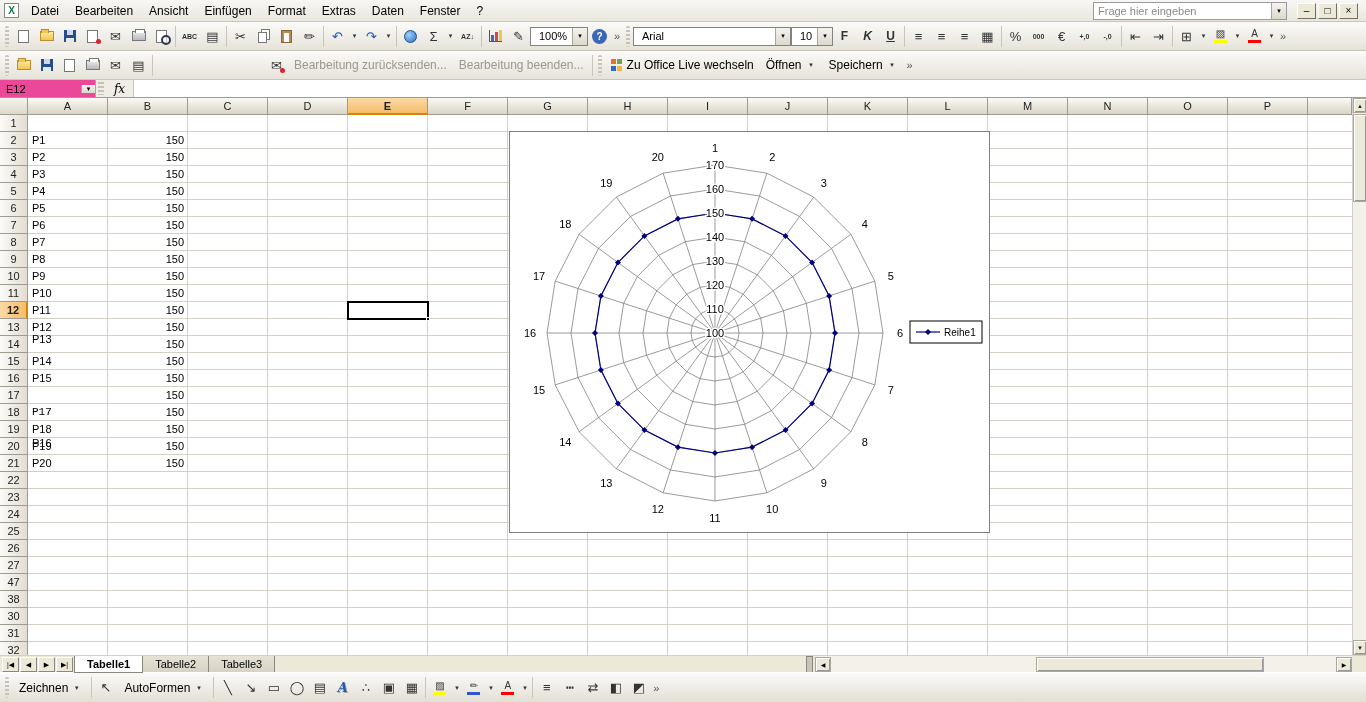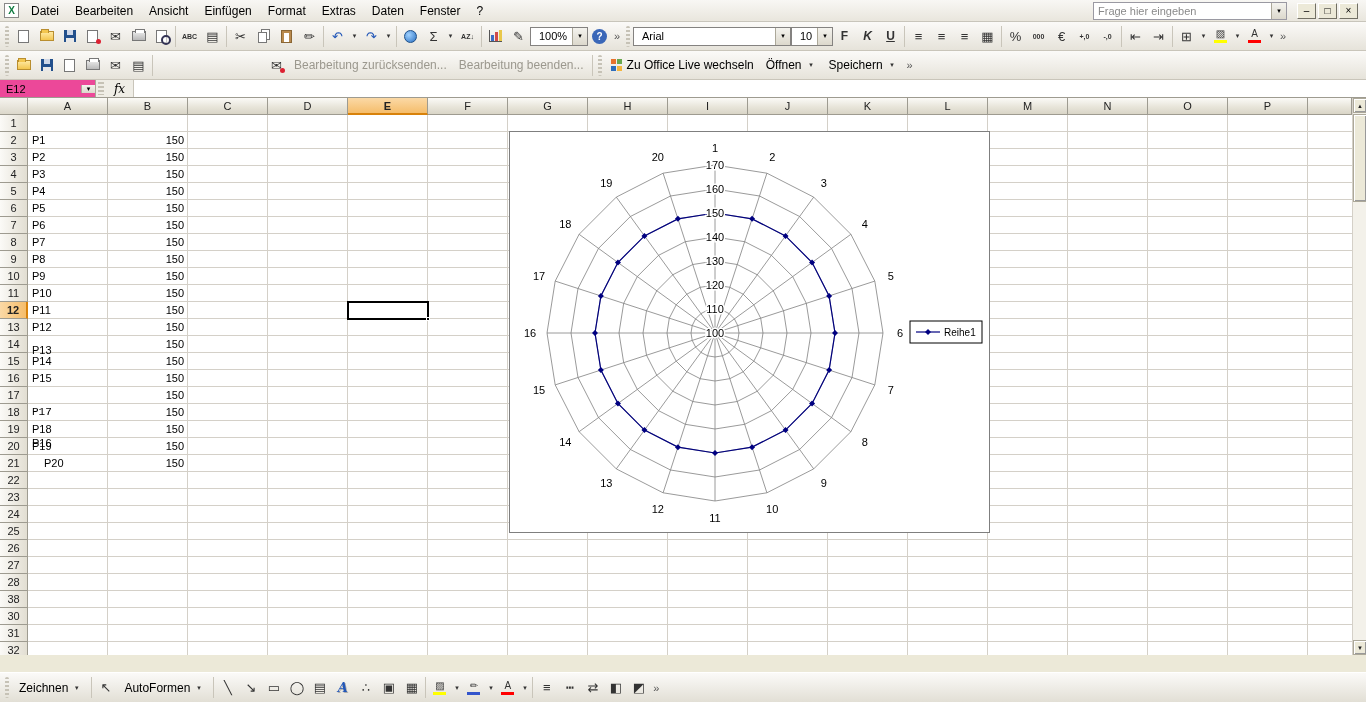--- a/index.html
+++ b/index.html
@@ -389,21 +389,21 @@
         <div class="rh">18</div>
         <div class="rh">19</div>
         <div class="rh">20</div>
         <div class="rh">21</div>
         <div class="rh">22</div>
         <div class="rh">23</div>
         <div class="rh">24</div>
         <div class="rh">25</div>
         <div class="rh">26</div>
         <div class="rh">27</div>
-        <div class="rh">28</div>
+        <div class="rh">47</div>
         <div class="rh">38</div>
         <div class="rh">30</div>
         <div class="rh">31</div>
         <div class="rh">32</div>
       </div>
     <div class="cells" id="cells">
       <div class="selection" id="selection" style="left: 319px; top: 186px; width: 82px; height: 19px;">
         <span class="fill-handle"></span>
       </div>
     <div class="cell al" style="left: 0px; top: 17px;">P1</div>
@@ -411,28 +411,28 @@
         <div class="cell al" style="left: 0px; top: 51px;">P3</div>
         <div class="cell al" style="left: 0px; top: 68px;">P4</div>
         <div class="cell al" style="left: 0px; top: 85px;">P5</div>
         <div class="cell al" style="left: 0px; top: 102px;">P6</div>
         <div class="cell al" style="left: 0px; top: 119px;">P7</div>
         <div class="cell al" style="left: 0px; top: 136px;">P8</div>
         <div class="cell al" style="left: 0px; top: 153px;">P9</div>
         <div class="cell al" style="left: 0px; top: 170px;">P10</div>
         <div class="cell al" style="left: 0px; top: 187px;">P11</div>
         <div class="cell al" style="left: 0px; top: 204px;">P12</div>
-        <div class="cell al" style="left: 0px; top: 227px;">P13</div>
+        <div class="cell al" style="left: 0px; top: 216px;">P13</div>
         <div class="cell al" style="left: 0px; top: 238px;">P14</div>
         <div class="cell al" style="left: 0px; top: 255px;">P15</div>
         <div class="cell al" style="left: 0px; top: 272px; margin-top: 48px;">P16</div>
         <div class="cell al" style="left: 0px; top: 289px; font-family: Liberation Mono, monospace;">P17</div>
         <div class="cell al" style="left: 0px; top: 306px;">P18</div>
         <div class="cell al" style="left: 0px; top: 323px;">P19</div>
-        <div class="cell al" style="left: 12px; top: 340px;">P20</div>
+        <div class="cell al" style="left: 0px; top: 340px;">P20</div>
         <div class="cell ar" style="left: 80px; top: 17px;">150</div>
         <div class="cell ar" style="left: 80px; top: 34px;">150</div>
         <div class="cell ar" style="left: 80px; top: 51px;">150</div>
         <div class="cell ar" style="left: 80px; top: 68px;">150</div>
         <div class="cell ar" style="left: 80px; top: 85px;">150</div>
         <div class="cell ar" style="left: 80px; top: 102px;">150</div>
         <div class="cell ar" style="left: 80px; top: 119px;">150</div>
         <div class="cell ar" style="left: 80px; top: 136px;">150</div>
         <div class="cell ar" style="left: 80px; top: 153px;">150</div>
         <div class="cell ar" style="left: 80px; top: 170px;">150</div>
@@ -532,20 +532,42 @@
         </svg>
     </div>
   </div>
 
   <div class="vscroll">
     <div class="sbtn vs-up">▲</div>
     <div class="vs-thumb"></div>
     <div class="sbtn vs-down">▼</div>
   </div>
 
+  <div class="bottombar">
+    <div class="tabnav">
+      <span class="navbtn">|◀</span>
+      <span class="navbtn">◀</span>
+      <span class="navbtn">▶</span>
+      <span class="navbtn">▶|</span>
+    </div>
+    <div class="sheettabs" id="sheet-tabs">
+        <div class="stab active">Tabelle1</div>
+        <div class="stab">Tabelle2</div>
+        <div class="stab">Tabelle3</div>
+      </div>
+    <div class="tabsplit"></div>
+    <div class="hscroll">
+      <span class="hs-btn">◀</span>
+      <div class="hs-track">
+        <div class="hs-thumb"></div>
+      </div>
+      <span class="hs-btn">▶</span>
+    </div>
+    <div class="corner-box"></div>
+  </div>
 
   <div class="drawbar">
     <span class="grip"></span>
     <span class="dbtn">
         <span>Zeichnen</span>
         <span class="dd">▾</span>
       </span>
     <span class="sep"></span>
     <span class="tbi">
         <span>↖</span>

